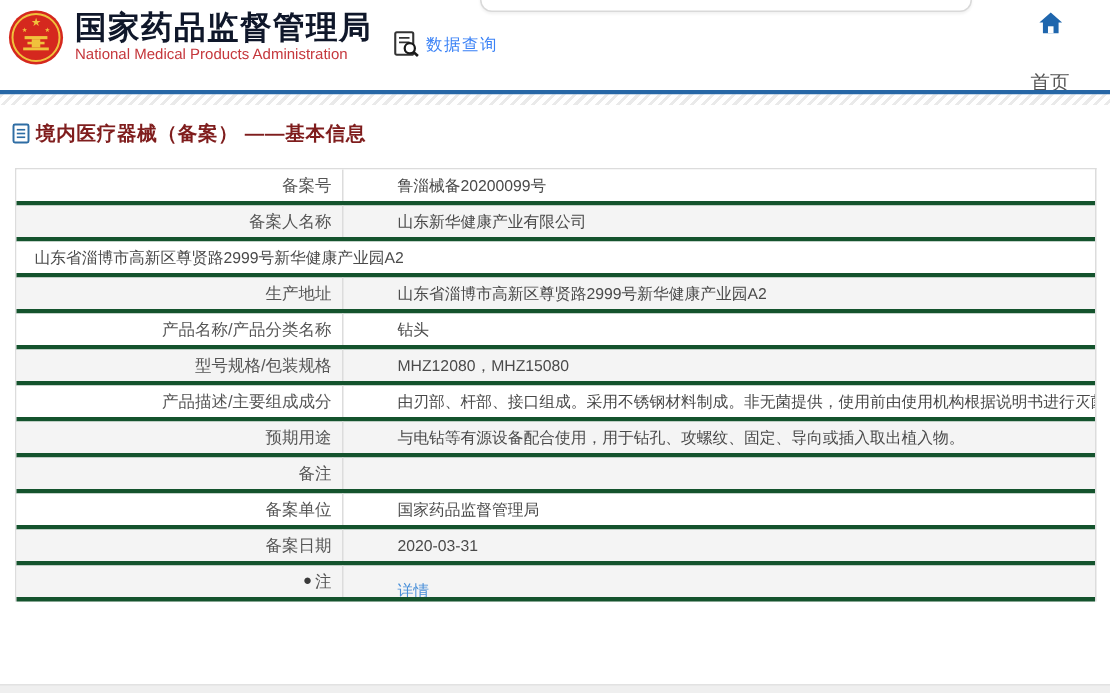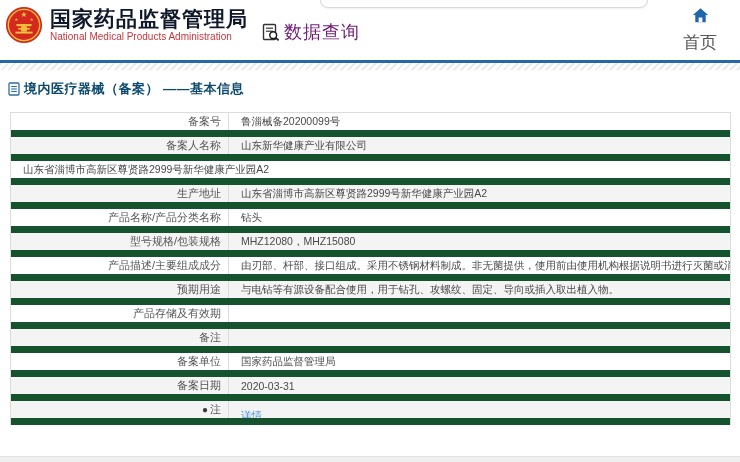--- a/index.html
+++ b/index.html
@@ -46,22 +46,22 @@
   }
   .nav-query {
     position: absolute;
     left: 262px; top: 20px;
     display: flex;
     align-items: center;
     gap: 3px;
     cursor: pointer;
   }
   .nav-query-label {
-    font-size: 18px;
-    color: #701a75;
+    font-size: 11px;
+    color: #3b82f6;
     letter-spacing: 1px;
     font-family: Liberation Mono, monospace;
   }
   .partial-input {
     position: absolute;
     left: 320px; top: -30px;
     width: 328px; height: 38px;
     background: #ffffff;
     border: 1px solid #d9d9d9;
     border-radius: 8px;
@@ -69,22 +69,22 @@
   }
   .home-btn {
     position: absolute;
     right: 20px; top: 7px;
     width: 40px;
     text-align: center;
     cursor: pointer;
   }
   .home-label {
     display: block;
-    margin-top: 4px;
-    font-size: 17px;
+    margin-top: 18px;
+    font-size: 13px;
     color: #555555;
   }
 
   
   .divider-blue {
     position: absolute;
     top: 60px; left: 0; right: 0;
     height: 3px;
     background: #2767a6;
   }
@@ -99,37 +99,38 @@
   .breadcrumb {
     position: absolute;
     top: 80px; left: 8px;
     display: flex;
     align-items: center;
     gap: 4px;
   }
   .breadcrumb-title {
     font-size: 13px;
     font-weight: bold;
-    color: #0c4a6e;
+    color: #7f1d1d;
     letter-spacing: 0.5px;
     white-space: nowrap;
   }
 
   
   .info-table {
     position: absolute;
     top: 112px; left: 10px; right: 9px;
     border: 1px solid #dcdcdc;
     border-bottom: none;
   }
   .row {
     display: flex;
     height: 24px;
     background: #ffffff;
-    border-bottom: 7px solid #14532d;
+    border-bottom: 3px solid #14532d;
+    gap: 24px;
   }
   .row.alt { background: #f4f4f4; }
   .cell { display: flex; align-items: center; overflow: hidden; }
   .cell.label {
     width: 218px;
     flex: 0 0 218px;
     justify-content: flex-end;
     padding-right: 7px;
     border-right: 1px solid #dcdcdc;
     color: #555555;
@@ -295,29 +296,20 @@
     <div class="row alt">
       <div class="cell label">
 
         <span class="label-text">预期用途</span>
       </div>
       <div class="cell value">
         <span class="value-text">与电钻等有源设备配合使用，用于钻孔、攻螺纹、固定、导向或插入取出植入物。</span>
       </div>
     </div>
 
-    <div class="row">
-      <div class="cell label">
-
-        <span class="label-text">产品存储及有效期</span>
-      </div>
-      <div class="cell value">
-        <span class="value-text"></span>
-      </div>
-    </div>
 
     <div class="row alt">
       <div class="cell label">
 
         <span class="label-text">备注</span>
       </div>
       <div class="cell value">
         <span class="value-text"></span>
       </div>
     </div>

